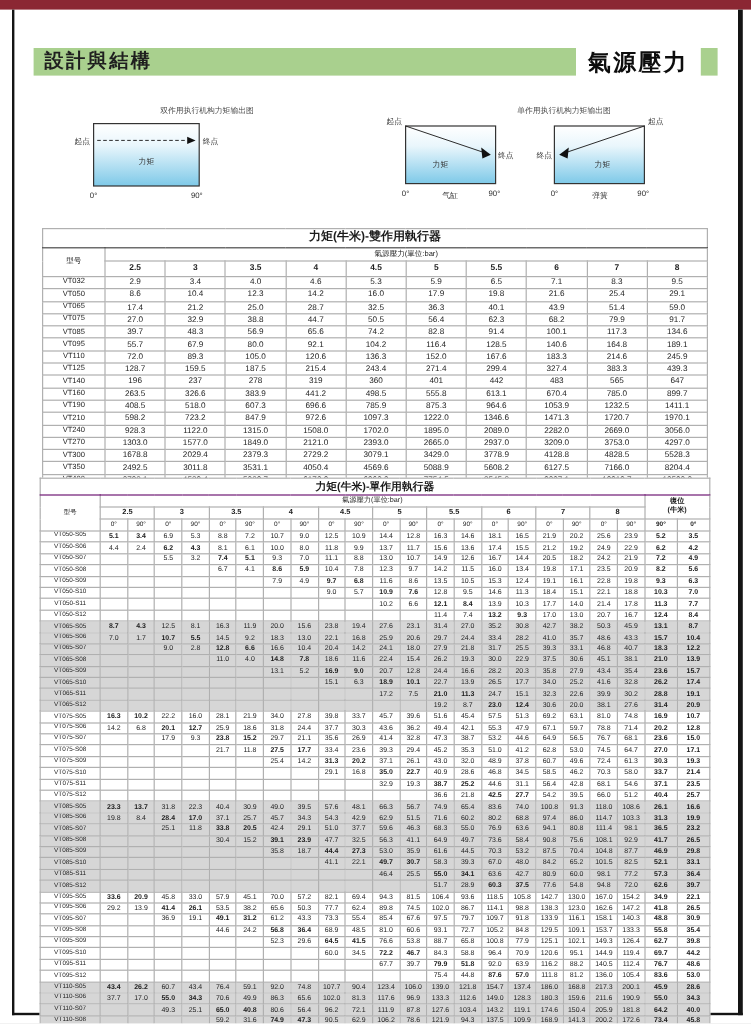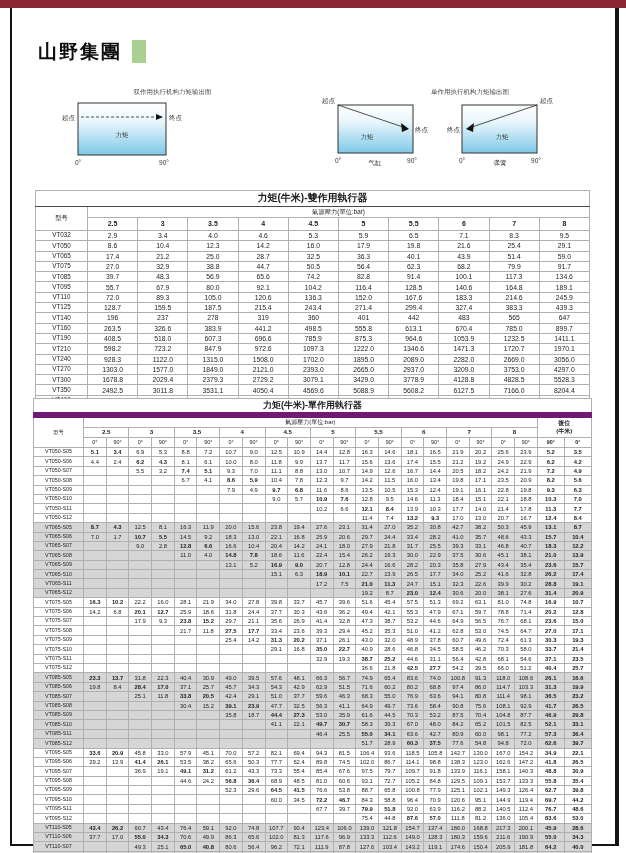--- a/index.html
+++ b/index.html
@@ -18,41 +18,42 @@
   .tbl{position:absolute;border-collapse:collapse;table-layout:fixed;background:#fff;border:1px solid #4a4a4a;}
   .tbl td{border:0.5px solid #b0b0b0;text-align:center;vertical-align:middle;padding:0;color:#1c1c1c;white-space:nowrap;overflow:hidden;line-height:1.05;}
   .t1{left:35px;top:190px;width:554px;}
   .t1 td{font-size:6.8px;height:9.3px;}
   .t1 .title{font-size:10px;font-weight:bold;height:15px;border-bottom:1px solid #4a4a4a;margin-top:24px;}
   .t1 .phead{font-size:6.3px;height:10px;}
   .t1 .pval{font-size:7px;font-weight:bold;height:12px;}
   .t1 .model{font-size:6.3px;}
   .t2{left:33px;top:398px;width:558px;}
   .t2 td{font-size:5.8px;height:8.4px;}
-  .t2 .title{font-size:9px;font-weight:bold;height:13px;border-bottom:6px solid #701a75;}
+  .t2 .title{font-size:9px;font-weight:bold;height:13px;border-bottom:1px solid #701a75;}
   .t2 .phead{font-size:6px;height:9px;}
   .t2 .pval{font-size:6.2px;font-weight:bold;height:9px;}
   .t2 .ang{font-size:5.4px;height:9px;}
   .t2 .model{font-size:5.3px;}
   .t2 .band td{background:#d6d6d6;}
   .t2 .bld{font-weight:bold;}
   .t2 .ret{font-weight:bold;}
   .t2 .ret2{font-size:6px;font-weight:bold;line-height:1.2;}
 </style>
 </head>
 <body>
 
 <div class="page">
   <div class="topband" id="topband" style="background: rgb(139, 39, 51);"></div>
   <div class="bleft"></div>
   <div class="bright"></div>
   <div class="bbottom"></div>
 
   <div class="hbar">
-    <div class="brandseg">山野集團</div>
+    <div class="titleseg green" id="hseg1" style="background: rgb(169, 208, 142);">設計與結構</div>
+    <div class="brandseg">氣源壓力</div>
     <div class="tail green" id="hseg2" style="background: rgb(169, 208, 142);"></div>
   </div>
 
   <div class="cap" style="left:95px;top:88px;width:155px;">双作用执行机构力矩输出图</div>
   <div class="cap" style="left:370px;top:88px;width:200px;">单作用执行机构力矩输出图</div>
 
   <svg class="dsvg" style="left:40px;top:95px;" width="180" height="80" viewBox="0 0 180 80">
     <defs>
       <linearGradient id="gradA" x1="0" y1="0" x2="0" y2="1">
         <stop offset="0" stop-color="#ffffff"></stop>

